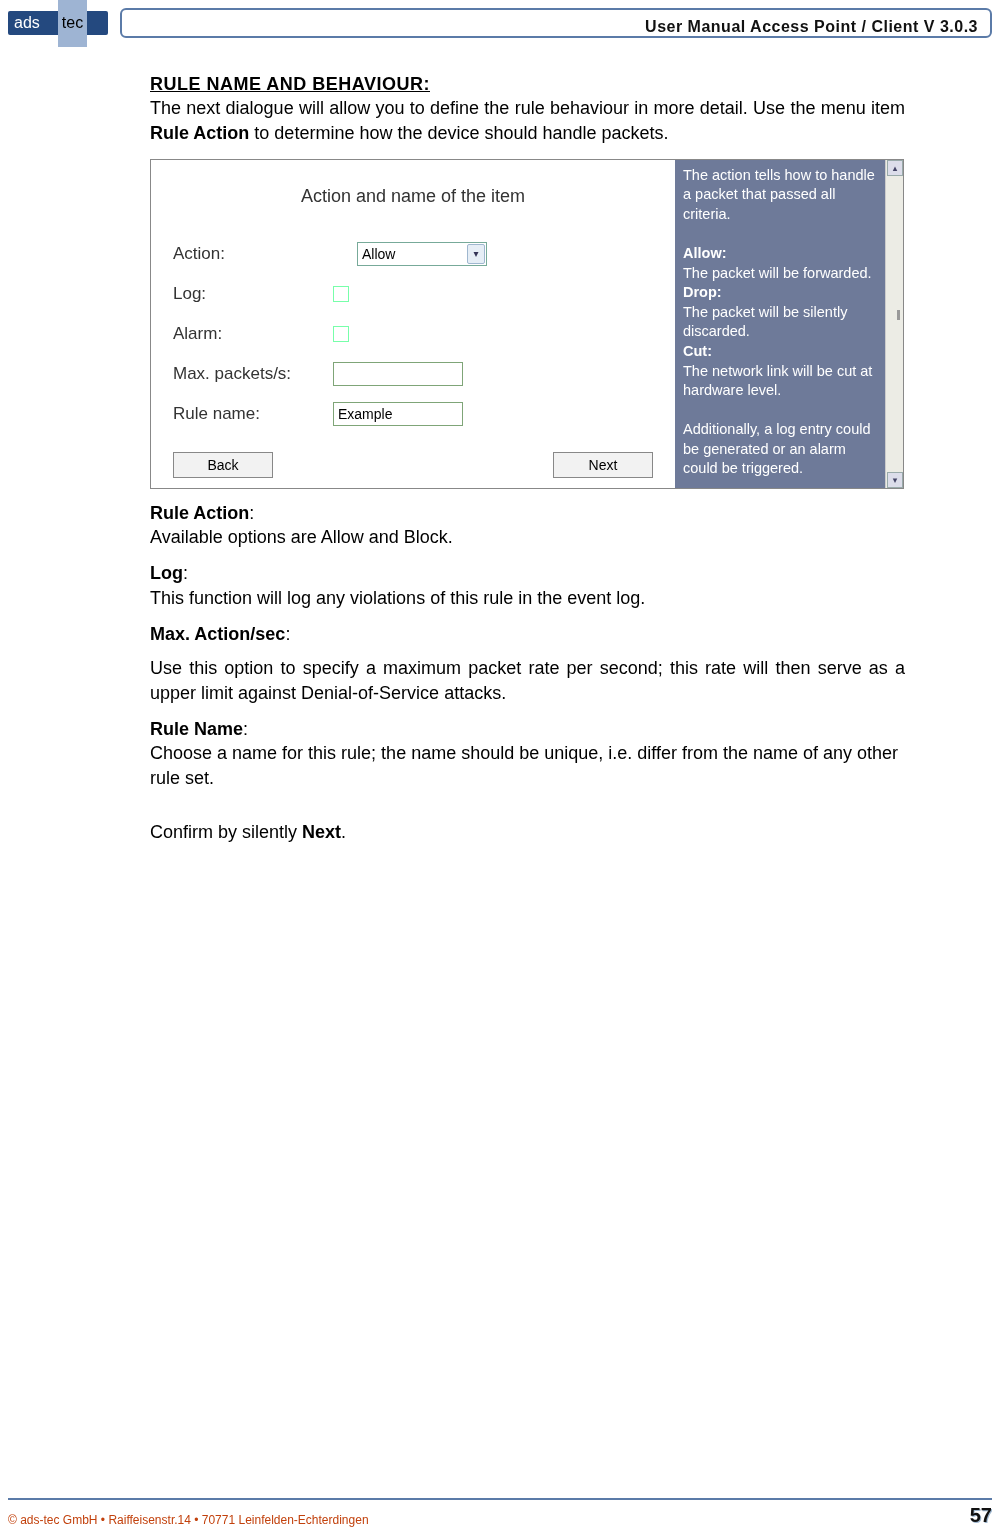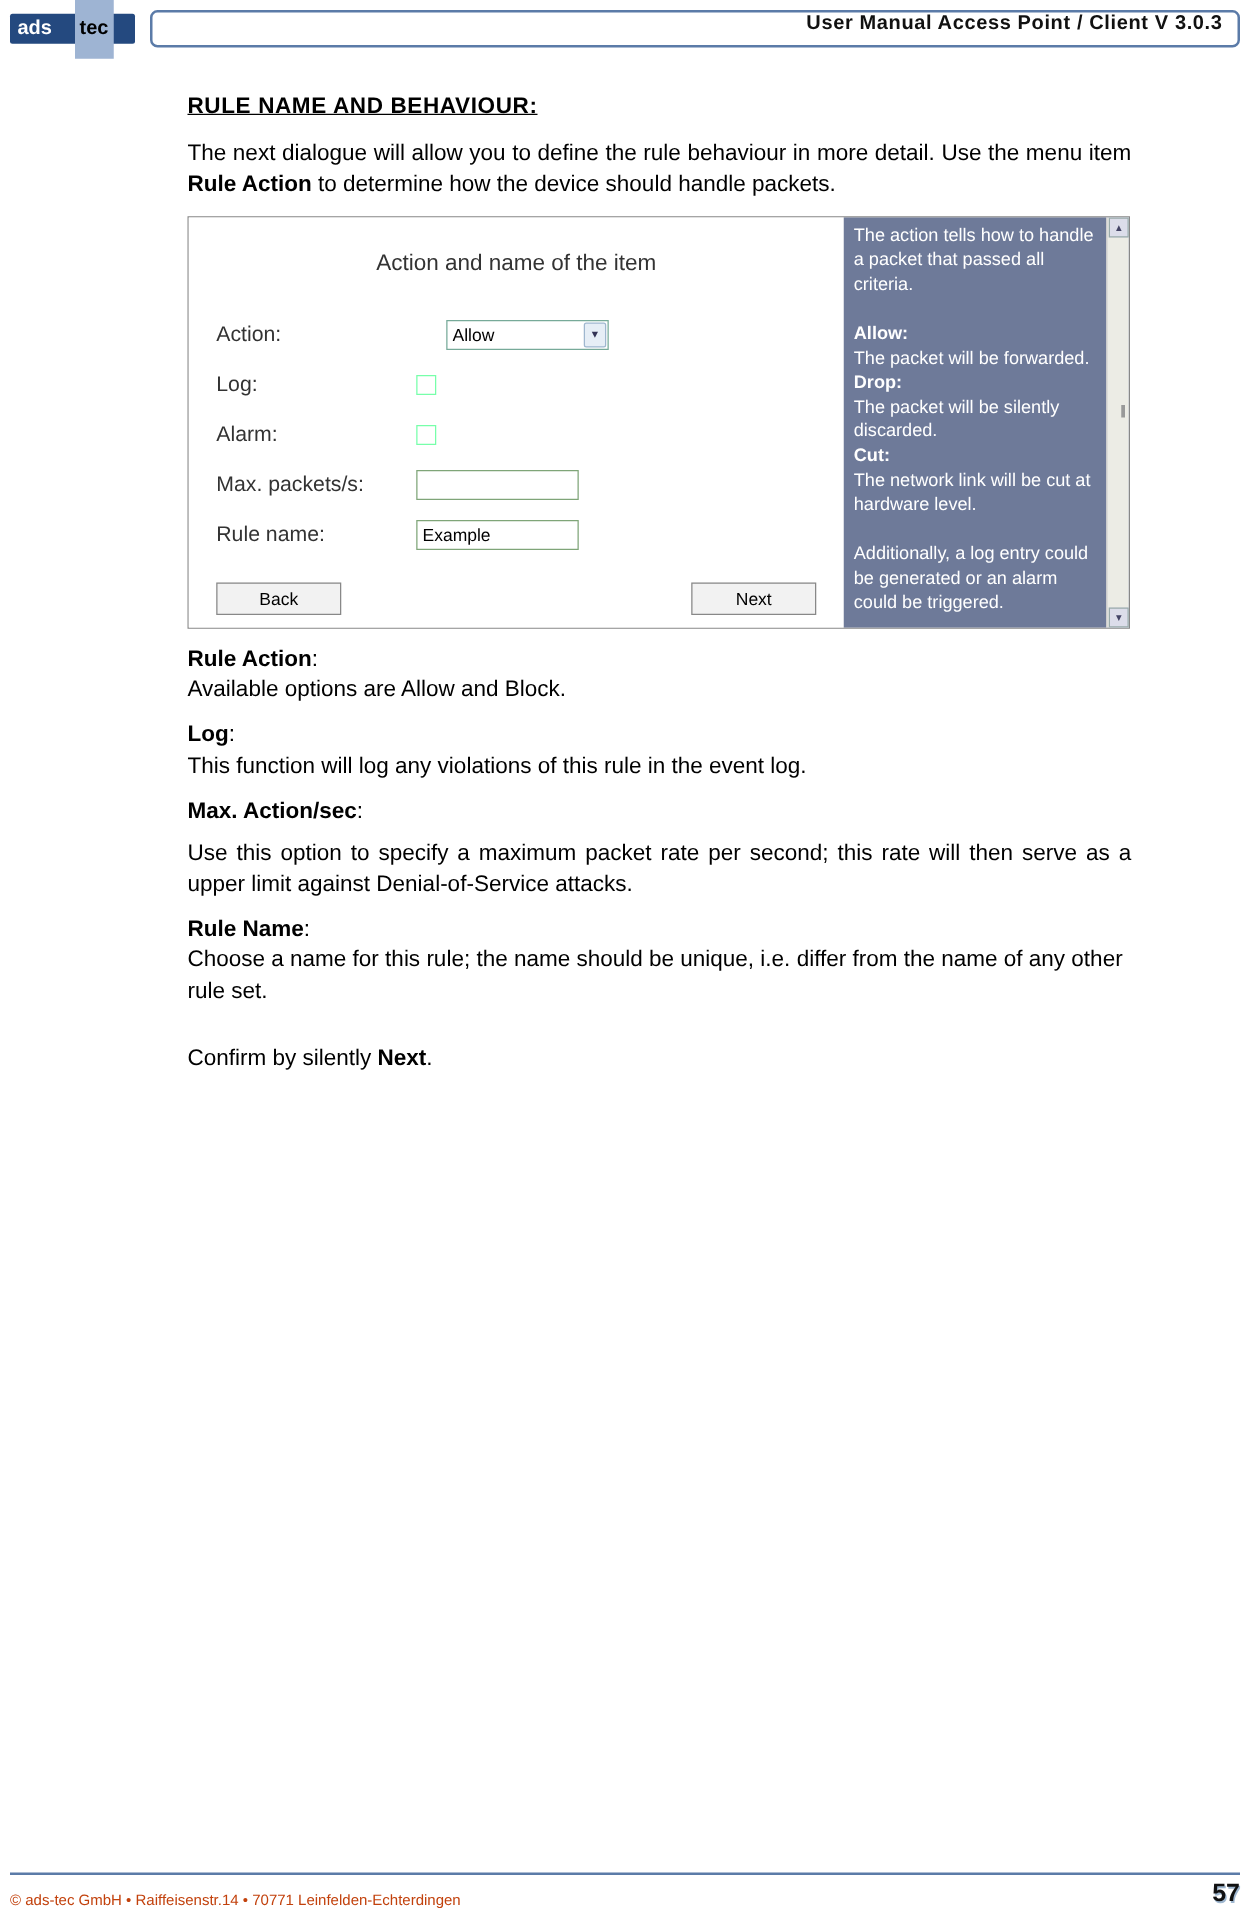--- a/index.html
+++ b/index.html
@@ -6,45 +6,45 @@
   html, body { width: 1000px; height: 1540px; font-family: Verdana, Arial, sans-serif; background: #fff; color: #000; }
   .page { width: 1000px; height: 1540px; position: relative; }
 
   
   .header-bar {
     position: absolute; top: 6px; left: 8px; right: 8px; height: 34px;
     display: flex; align-items: center;
   }
   .logo-block {
     width: 100px; height: 24px; background: #24497f; color: #fff;
-    font-weight: bold; font-size: 16px; display: flex; align-items: center;
+    font-weight: normal; font-size: 16px; display: flex; align-items: center;
     padding-left: 6px; border-radius: 2px;
   }
   .logo-block .tec { background: #9eb4d3; color: #000000; padding: 15px 4px; margin-left: 18px; }
   .header-title-wrap {
     flex: 1; margin-left: 12px; position: relative; height: 30px;
   }
   .header-title-wrap .outer {
     position: absolute; inset: 0; border: 2px solid #5b7ba8; border-radius: 6px;
-    display: flex; align-items: flex-start; justify-content: flex-end;
+    display: flex; align-items: flex-end; justify-content: flex-end;
     padding-right: 12px;
   }
   .header-title {
     font-size: 16px; font-weight: bold; color: #111; letter-spacing: 0.5px;
     font-family: "Arial Black", Arial, sans-serif;
   }
 
   
   .content {
     position: absolute; top: 72px; left: 150px; right: 95px;
     font-size: 18px; line-height: 1.35;
   }
   .section-heading {
     font-weight: bold; text-decoration: underline; font-size: 18px;
-    font-variant: small-caps; letter-spacing: 0.5px; margin-bottom: 14px;
+    font-variant: small-caps; letter-spacing: 0.5px; 
   }
   .intro { text-align: justify; margin-bottom: 14px; }
   .intro b { font-weight: bold; }
 
   
   .dialog-figure {
     border: 1px solid #888; width: 754px; height: 330px;
     display: flex; margin-bottom: 12px; background: #fff;
   }
   .dialog-main {

